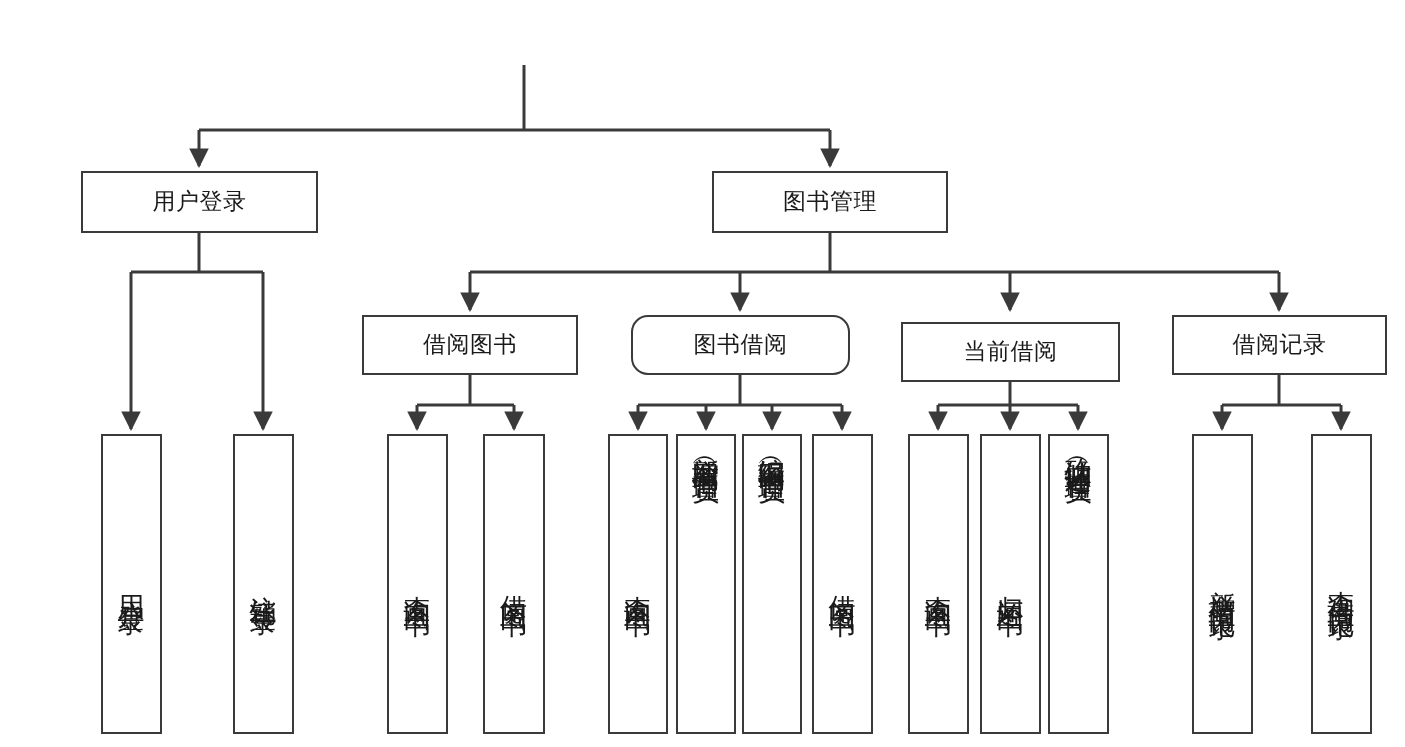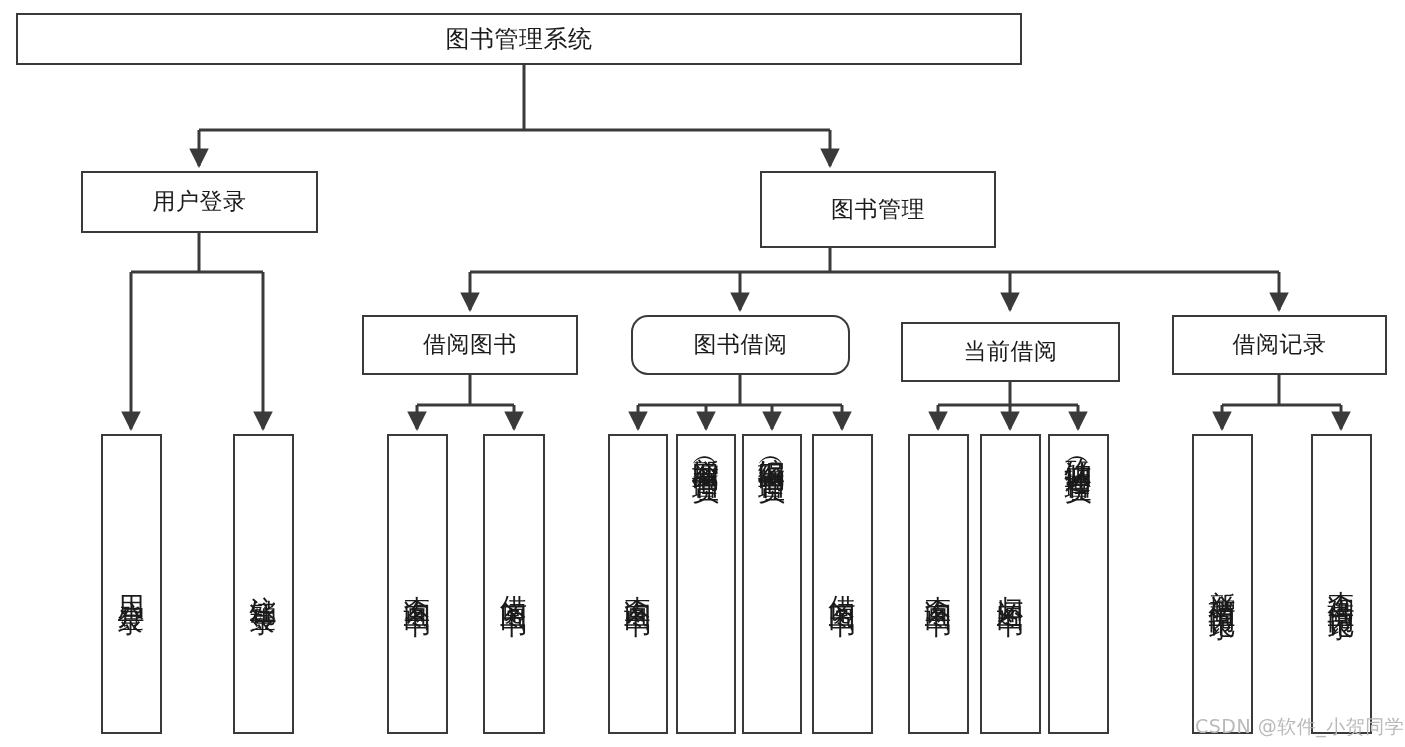--- a/index.html
+++ b/index.html
@@ -123,29 +123,26 @@
       <path d="M 1010 405 L 1010 429" marker-end="url(#arrow)"></path>
       <path d="M 1078 405 L 1078 429" marker-end="url(#arrow)"></path>
 
       <path d="M 1279 375 L 1279 405"></path>
       <path d="M 1222 405 L 1341 405"></path>
       <path d="M 1222 405 L 1222 429" marker-end="url(#arrow)"></path>
       <path d="M 1341 405 L 1341 429" marker-end="url(#arrow)"></path>
     </g>
   </svg>
 
-  <div class="node h root" id="root-node" style="left: 16px; top: 13px; width: 1006px; height: 52px;">
-    <span class="lbl">图书管理系统</span>
-  </div>
 
   <div id="level2-host">
       <div class="node h" style="left: 81px; top: 171px; width: 237px; height: 62px;">
         <span class="lbl">用户登录</span>
       </div>
-      <div class="node h" style="left: 712px; top: 171px; width: 236px; height: 77px; margin-left: 48px;">
+      <div class="node h" style="left: 712px; top: 171px; width: 236px; height: 62px;">
         <span class="lbl">图书管理</span>
       </div>
     </div>
 
   <div id="level3-host">
       <div class="node h" style="left: 362px; top: 315px; width: 216px; height: 60px;">
         <span class="lbl">借阅图书</span>
       </div>
       <div class="node h" style="left: 631px; top: 315px; width: 219px; height: 60px; border-radius: 17px;">
         <span class="lbl">图书借阅</span>
@@ -193,14 +190,13 @@
         <span class="lbl">确认归还（管理员）</span>
       </div>
       <div class="node v" style="left: 1192px; top: 434px; width: 61px; height: 300px;">
         <span class="lbl">新增借阅记录</span>
       </div>
       <div class="node v" style="left: 1311px; top: 434px; width: 61px; height: 300px;">
         <span class="lbl">查询借阅记录</span>
       </div>
     </div>
 
-  <div class="watermark" style="left: 1195px; top: 714px;">CSDN @软件_小贺同学</div>
 </div>
 
 </body></html>

